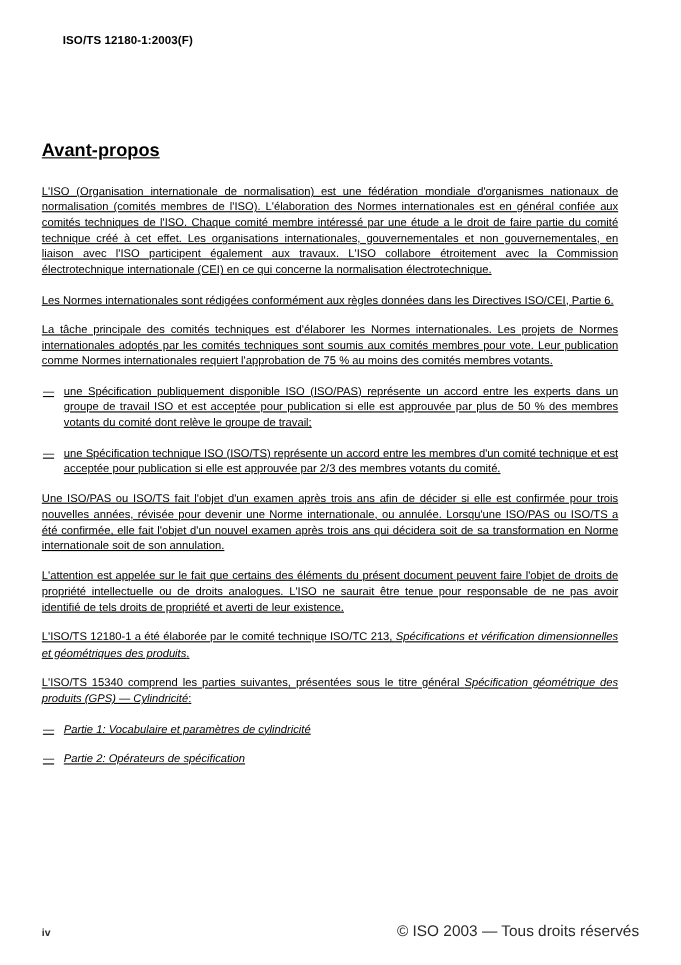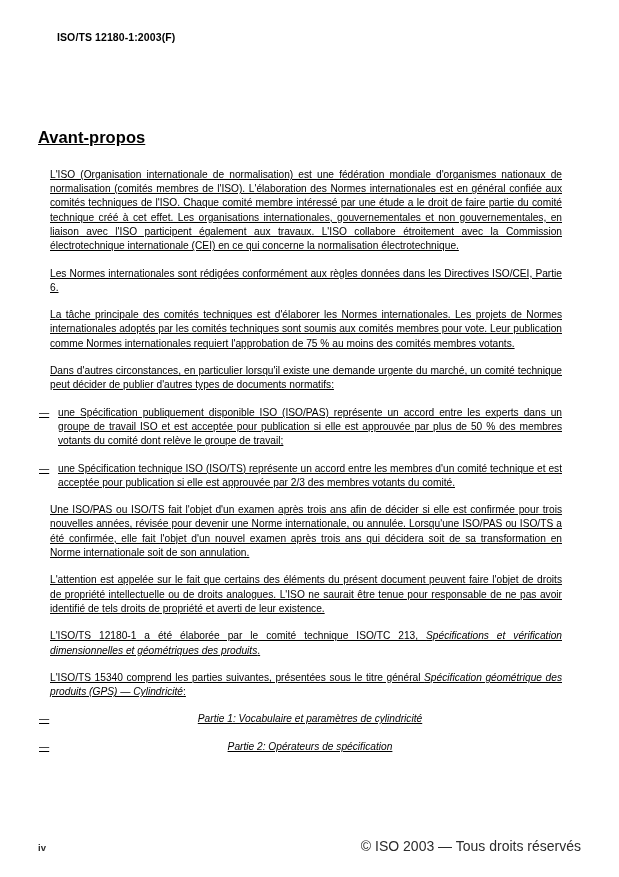--- a/index.html
+++ b/index.html
@@ -38,21 +38,21 @@
     text-decoration: underline;
   }
   h1.section-title {
     margin: 0 0 20px 0;
     font-size: 16.5px;
     font-weight: bold;
     letter-spacing: 0.05px;
     line-height: 1.2;
   }
   p.body-par {
-    margin: 0 0 13px 12px;
+    margin: 0 0 13px 0;
     font-size: 10.2px;
     line-height: 14.3px;
     text-align: justify;
     text-justify: inter-word;
     hyphens: none;
   }
   p.body-par:last-child {
     margin-bottom: 0;
   }
   .dash-item {
@@ -65,21 +65,21 @@
   .dash-item .dash {
     flex: 0 0 19px;
     width: 19px;
   }
   .dash-item .dash-text {
     flex: 1 1 auto;
     text-align: justify;
     text-justify: inter-word;
   }
   .dash-item.simple .dash-text {
-    text-align: center;
+    text-align: left;
   }
   em, .ital {
     font-style: italic;
   }
   .footer {
     position: absolute;
     left: 38px;
     right: 38px;
     top: 838px;
     display: flex;
@@ -107,21 +107,20 @@
   <div class="content">
 
     <h1 class="section-title">Avant-propos</h1>
 
     <p class="body-par">L'ISO (Organisation internationale de normalisation) est une fédération mondiale d'organismes nationaux de normalisation (comités membres de l'ISO). L'élaboration des Normes internationales est en général confiée aux comités techniques de l'ISO. Chaque comité membre intéressé par une étude a le droit de faire partie du comité technique créé à cet effet. Les organisations internationales, gouvernementales et non gouvernementales, en liaison avec l'ISO participent également aux travaux. L'ISO collabore étroitement avec la Commission électrotechnique internationale (CEI) en ce qui concerne la normalisation électrotechnique.</p>
 
     <p class="body-par">Les Normes internationales sont rédigées conformément aux règles données dans les Directives ISO/CEI, Partie 6.</p>
 
     <p class="body-par">La tâche principale des comités techniques est d'élaborer les Normes internationales. Les projets de Normes internationales adoptés par les comités techniques sont soumis aux comités membres pour vote. Leur publication comme Normes internationales requiert l'approbation de 75 % au moins des comités membres votants.</p>
 
-    <p class="body-par">Dans d'autres circonstances, en particulier lorsqu'il existe une demande urgente du marché, un comité technique peut décider de publier d'autres types de documents normatifs:</p>
 
     <div class="dash-item">
       <span class="dash">—</span>
       <span class="dash-text">une Spécification publiquement disponible ISO (ISO/PAS) représente un accord entre les experts dans un groupe de travail ISO et est acceptée pour publication si elle est approuvée par plus de 50 % des membres votants du comité dont relève le groupe de travail;</span>
     </div>
 
     <div class="dash-item">
       <span class="dash">—</span>
       <span class="dash-text">une Spécification technique ISO (ISO/TS) représente un accord entre les membres d'un comité technique et est acceptée pour publication si elle est approuvée par 2/3 des membres votants du comité.</span>
     </div>

